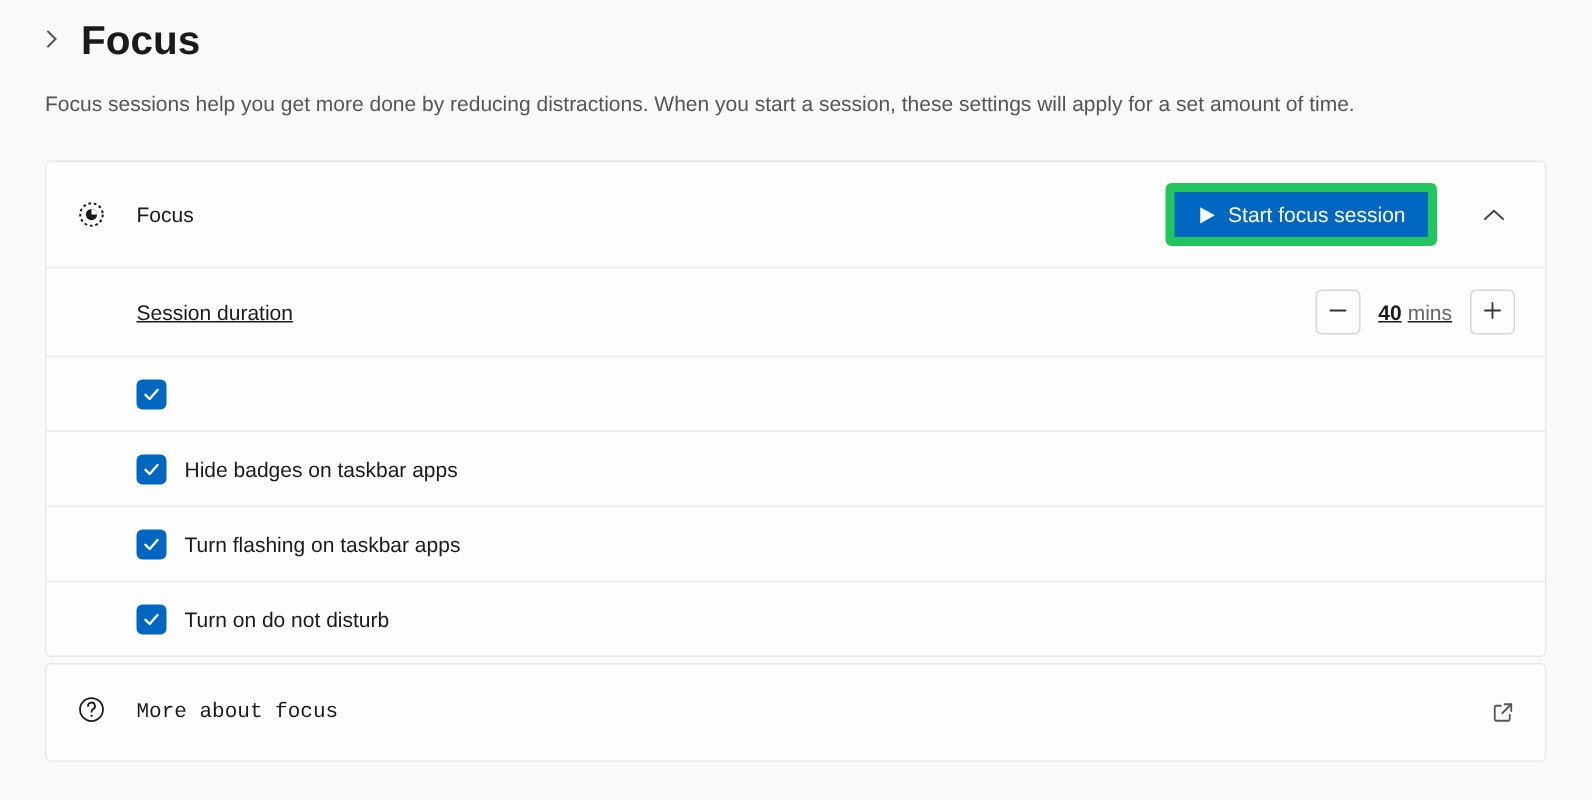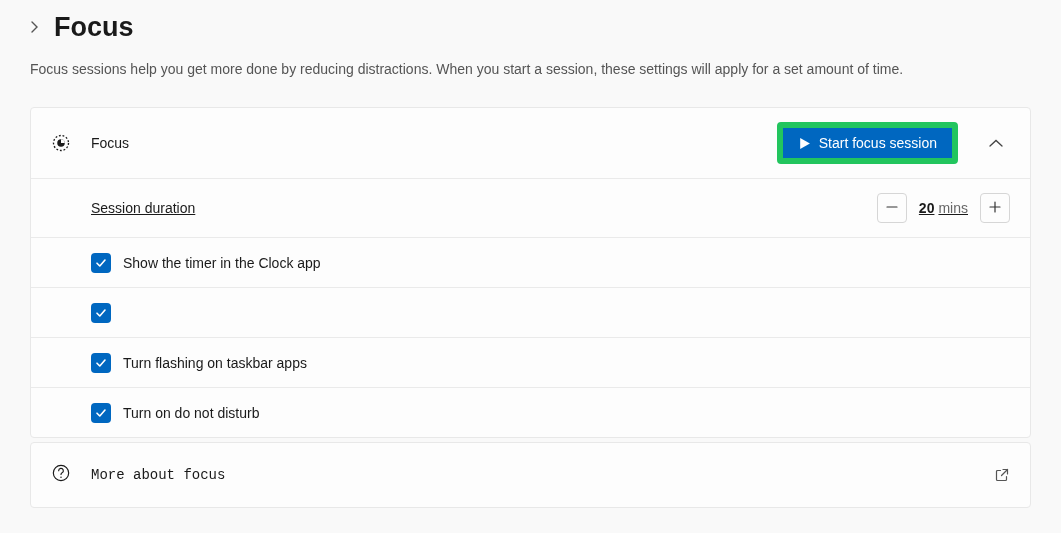--- a/index.html
+++ b/index.html
@@ -236,49 +236,49 @@
       <span class="row-label">Session duration</span>
       <div class="stepper">
         <button class="stepper-btn">
           <span>
             <svg width="12" height="12" viewBox="0 0 12 12">
                 <line x1="1" y1="6" x2="11" y2="6" stroke="#333" stroke-width="1.2" stroke-linecap="round"></line>
               </svg>
           </span>
         </button>
         <span class="stepper-value">
-          <span class="num">20</span>
+          <span class="num">40</span>
           <span class="unit">mins</span>
         </span>
         <button class="stepper-btn">
           <span>
             <svg width="12" height="12" viewBox="0 0 12 12">
                 <line x1="1" y1="6" x2="11" y2="6" stroke="#333" stroke-width="1.2" stroke-linecap="round"></line>
                 <line x1="6" y1="1" x2="6" y2="11" stroke="#333" stroke-width="1.2" stroke-linecap="round"></line>
               </svg>
           </span>
         </button>
       </div>
     </div>
 
     <div class="check-row">
       <div class="checkbox">
         <svg viewBox="0 0 12 12">
             <path d="M2 6.2 L4.8 9 L10 3" stroke="#fff" stroke-width="1.6" fill="none" stroke-linecap="round" stroke-linejoin="round"></path>
           </svg>
       </div>
-      <span class="check-label">Show the timer in the Clock app</span>
     </div>
 
     <div class="check-row">
       <div class="checkbox">
         <svg viewBox="0 0 12 12">
             <path d="M2 6.2 L4.8 9 L10 3" stroke="#fff" stroke-width="1.6" fill="none" stroke-linecap="round" stroke-linejoin="round"></path>
           </svg>
       </div>
+      <span class="check-label">Hide badges on taskbar apps</span>
     </div>
 
     <div class="check-row">
       <div class="checkbox">
         <svg viewBox="0 0 12 12">
             <path d="M2 6.2 L4.8 9 L10 3" stroke="#fff" stroke-width="1.6" fill="none" stroke-linecap="round" stroke-linejoin="round"></path>
           </svg>
       </div>
       <span class="check-label">Turn flashing on taskbar apps</span>
     </div>

